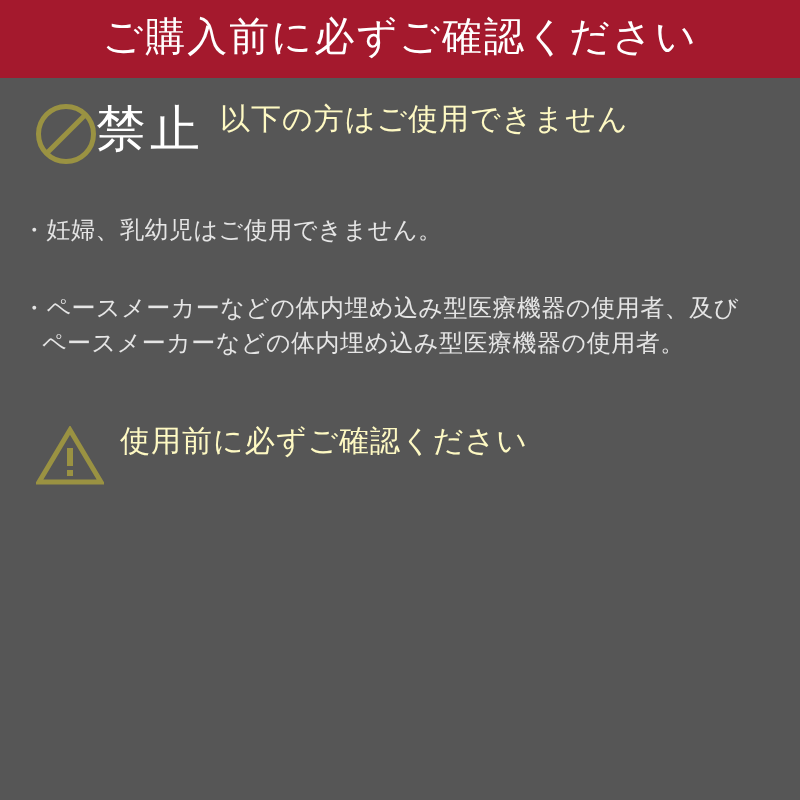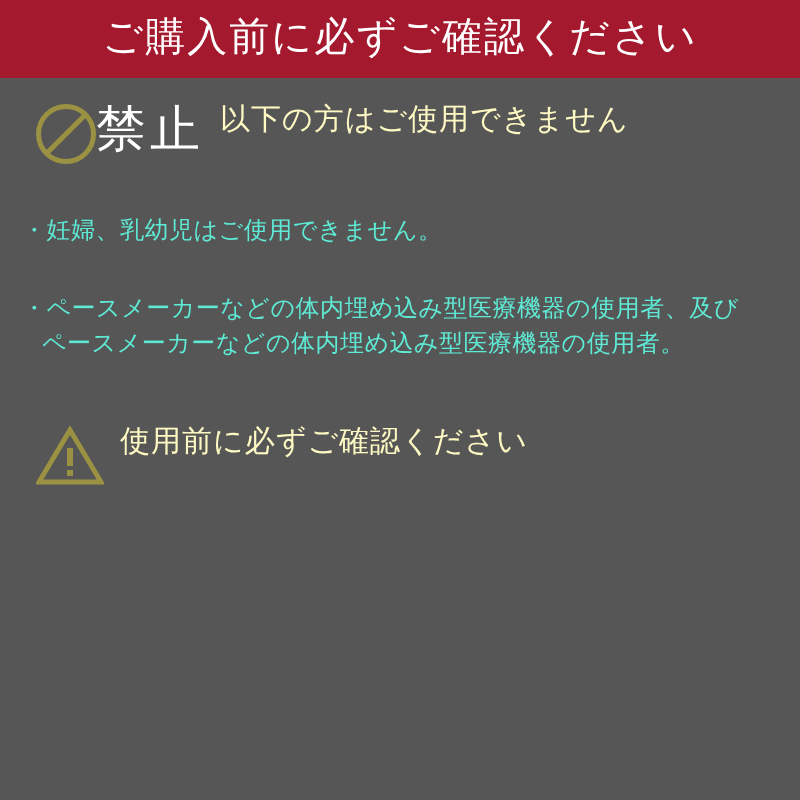--- a/index.html
+++ b/index.html
@@ -112,21 +112,21 @@
   }
   .list {
     margin: 14px 0 0 0;
     padding: 0;
     list-style: none;
   }
   .list li {
     font-size: 24px;
     line-height: 1.46;
     letter-spacing: 0.5px;
-    color: #5eead4;
+    color: #e5e5e5;
     margin: 0 0 8px 0;
     white-space: pre-line;
     text-indent: 0;
   }
   .section.warning .list li {
     margin-bottom: 6px;
   }
   .list li .cont {
     display: block;
     padding-left: 20px;

